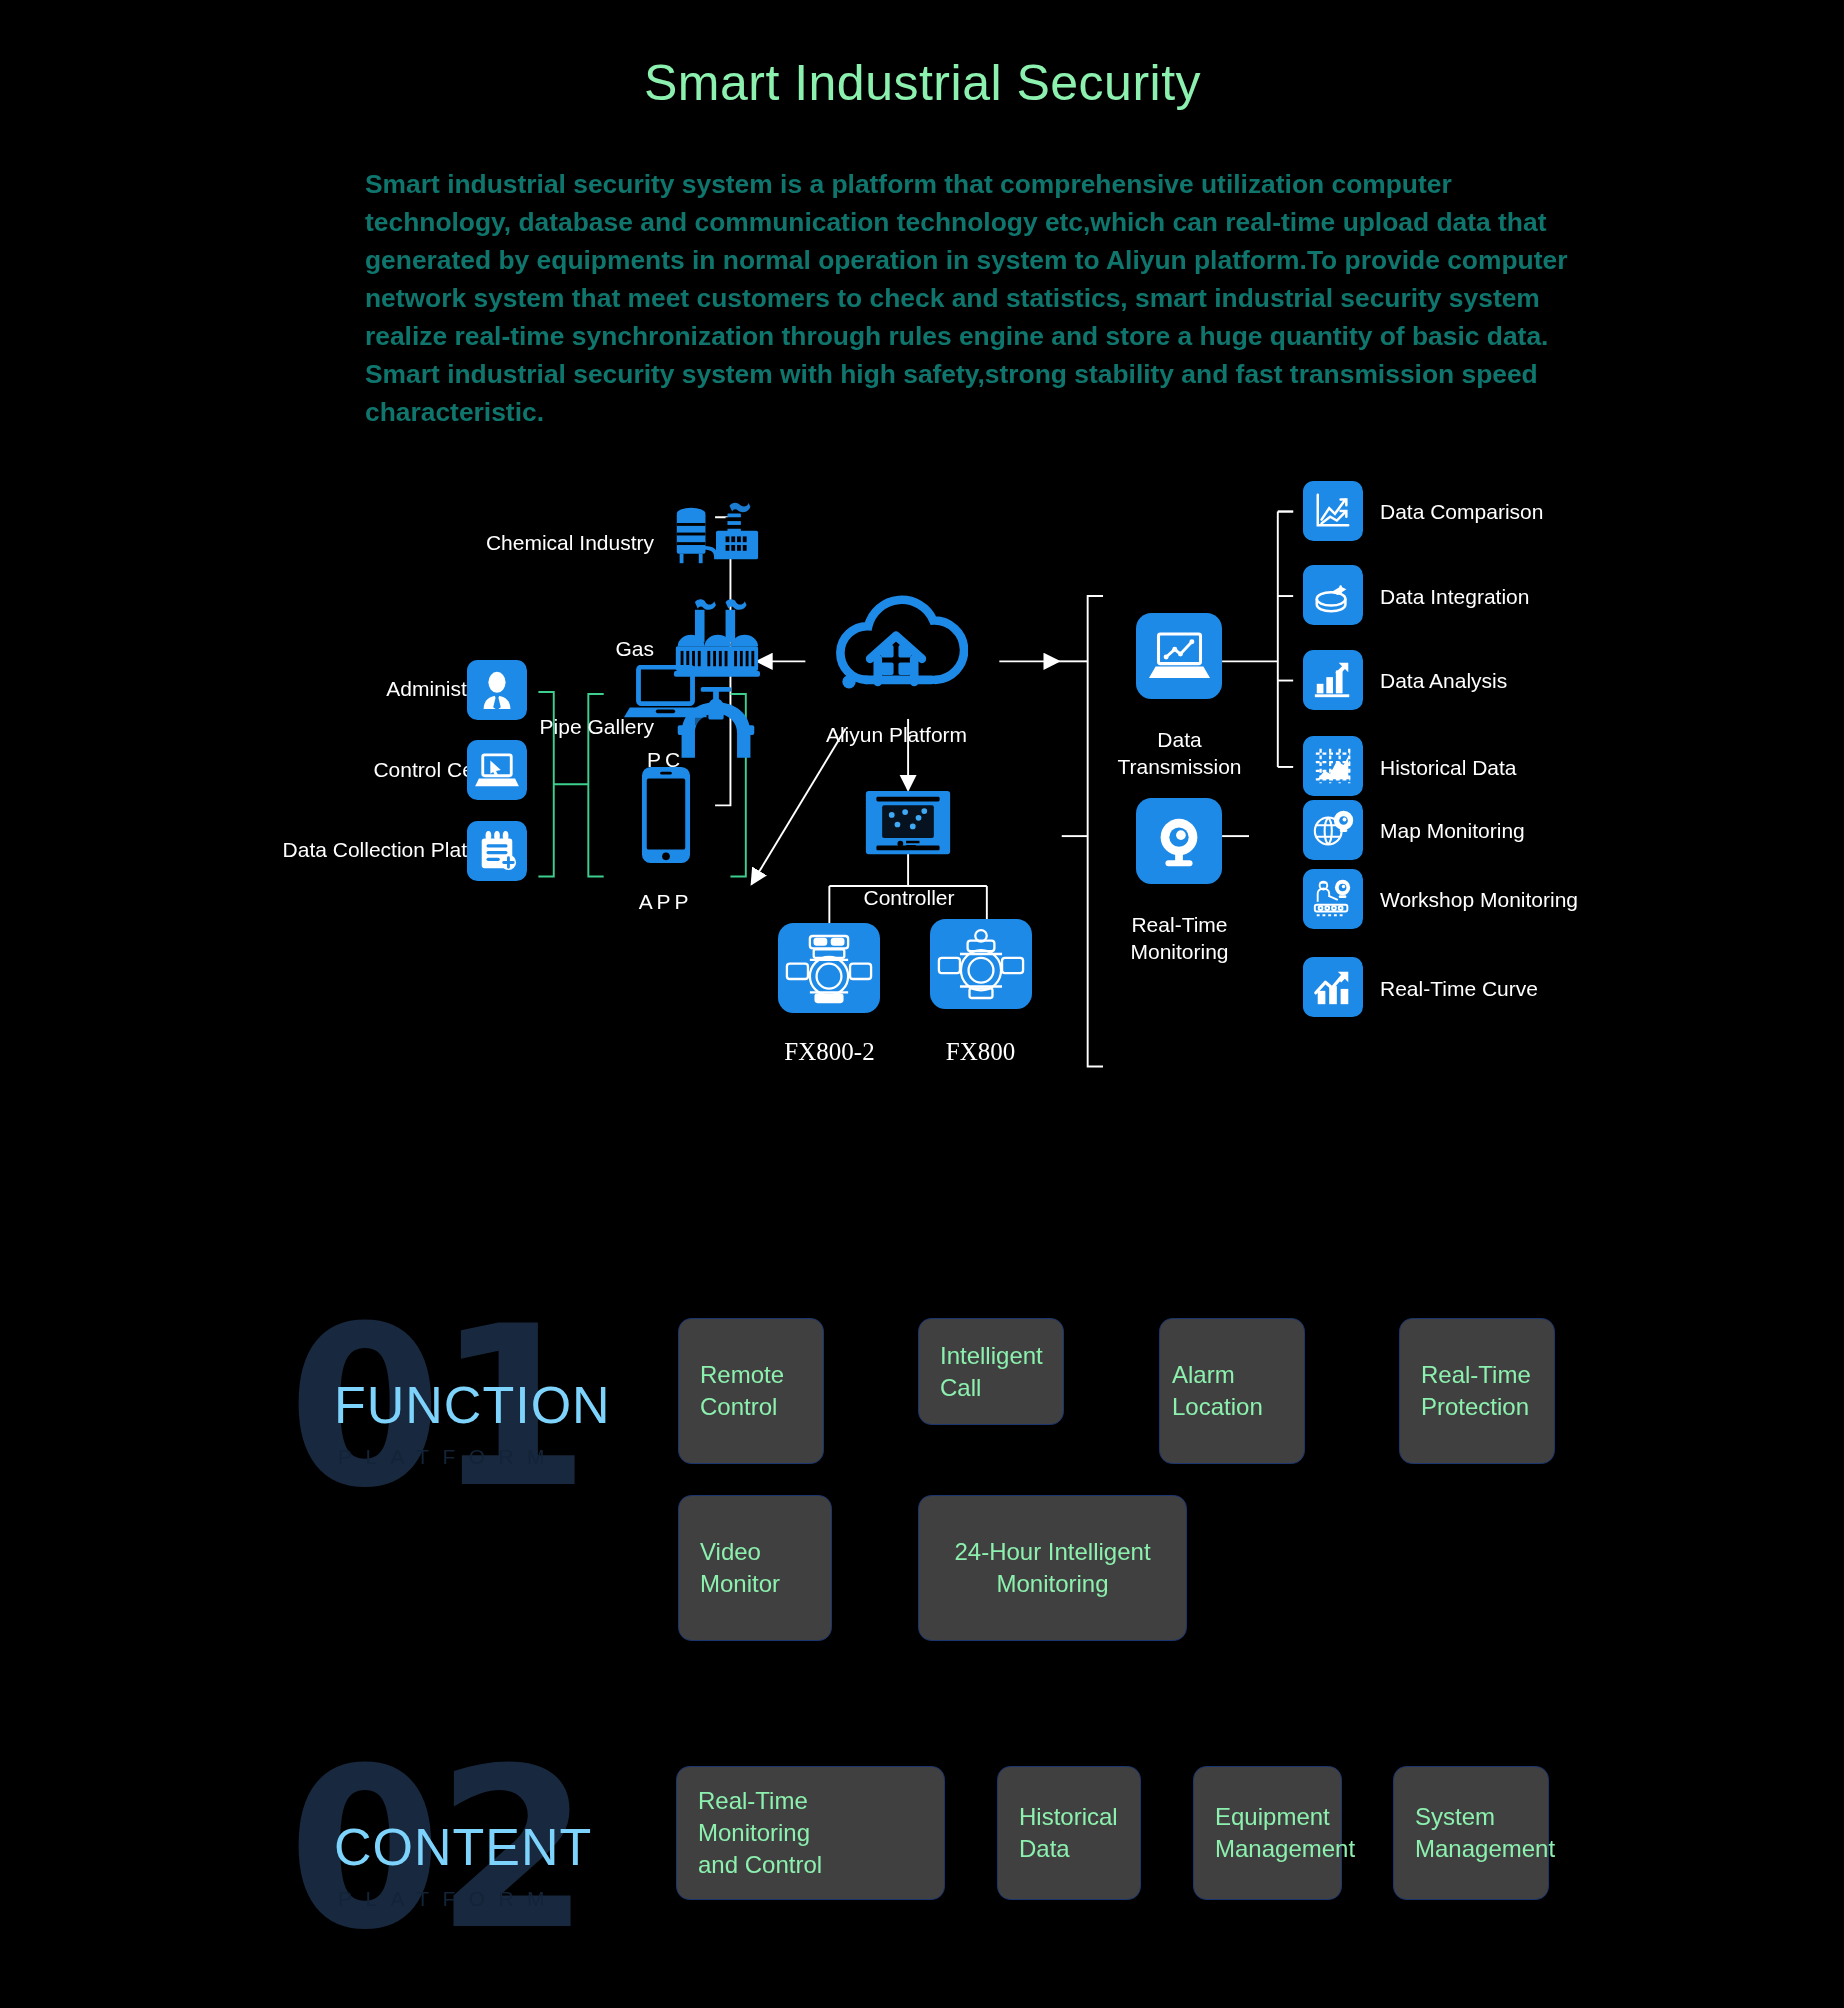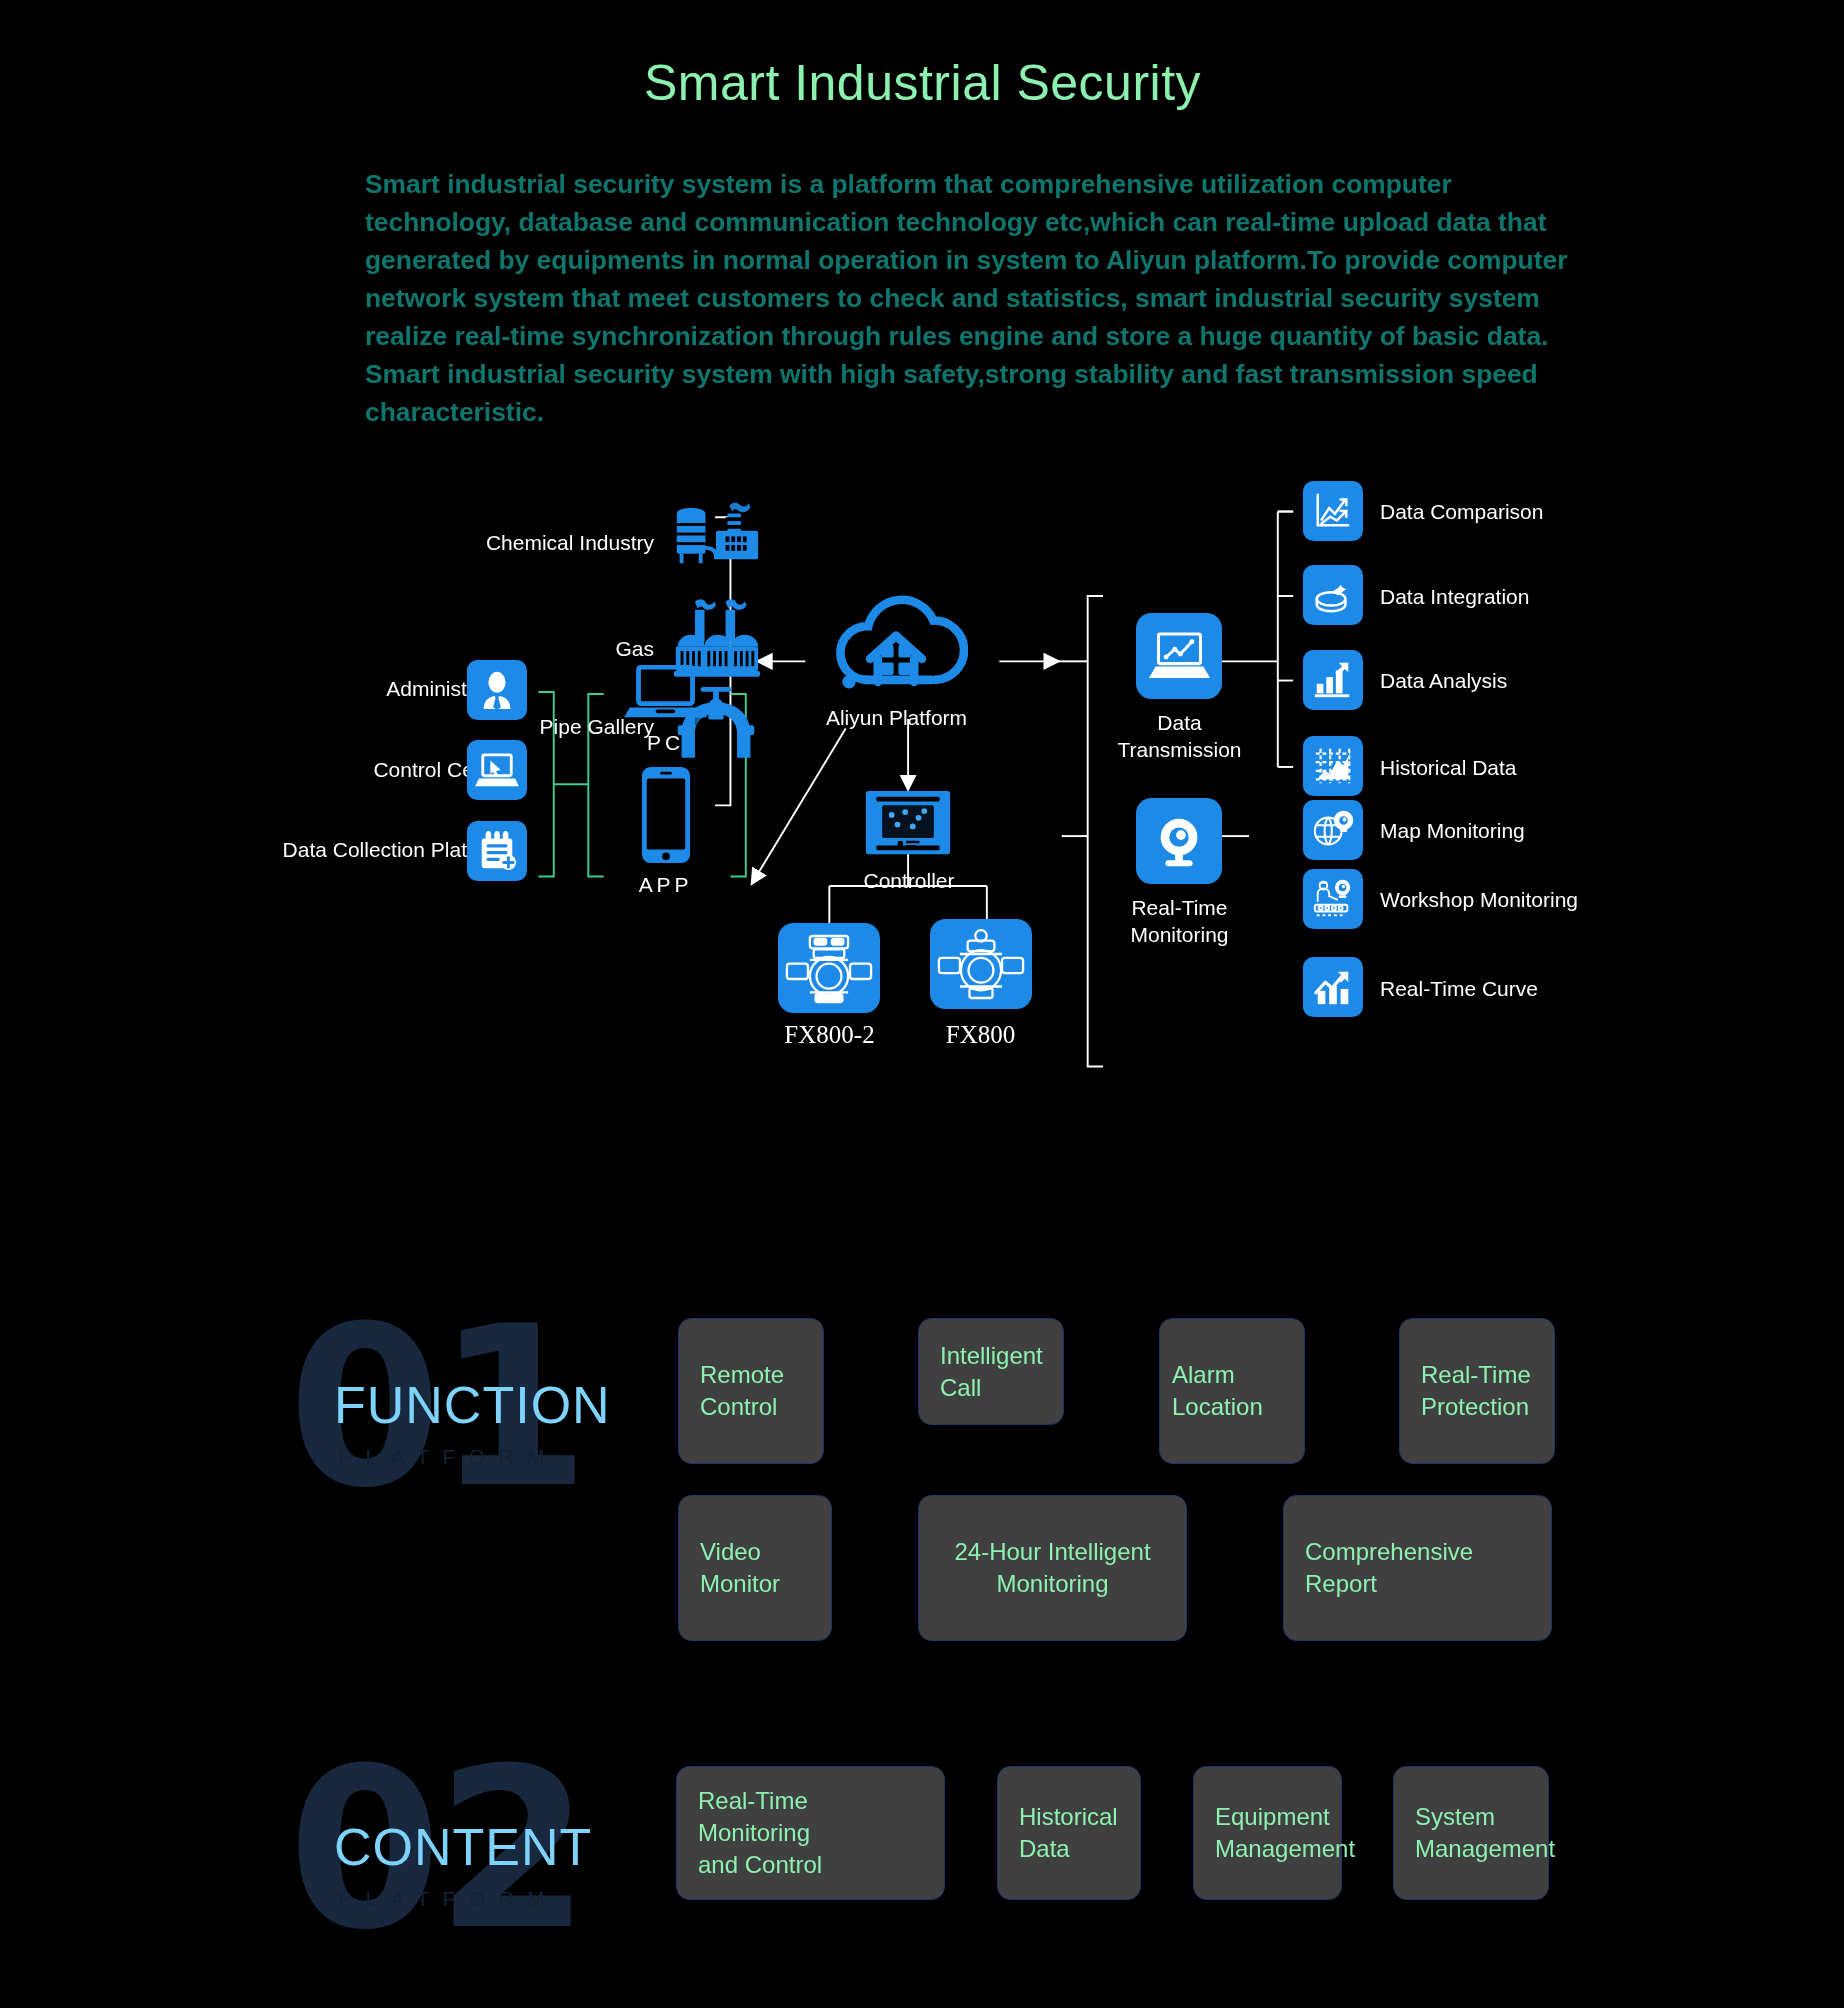--- a/index.html
+++ b/index.html
@@ -28,21 +28,21 @@
   }
 
   
   .diagram { position: absolute; top: 452px; left: 0; width: 1845px; height: 749px; }
   .diagram svg.wires { position: absolute; inset: 0; width: 1845px; height: 749px; }
   .lbl {
     position: absolute; color: #ffffff; font-size: 21px; line-height: 27px;
     white-space: pre-line;
   }
   .lbl.right { text-align: right; }
-  .lbl.center { text-align: center; }
+  .lbl.center { text-align: center; margin-top: 17px; }
 
   .icon-tile {
     position: absolute;
     background: #1e8ae8;
     border-radius: 10.6px;
     display: flex; align-items: center; justify-content: center;
   }
   .icon-tile.lg { border-radius: 15.4px; }
   .plain-icon { position: absolute; }
 
@@ -492,22 +492,20 @@
 Call</div>
     <div class="card" style="left:1159px; top:31px; width:146px; height:146px;padding-left:12px;">Alarm
 Location</div>
     <div class="card" style="left:1399px; top:31px; width:156px; height:146px;">Real-Time
 Protection</div>
 
     <div class="card" style="left:678px; top:208px; width:154px; height:146px;">Video
 Monitor</div>
     <div class="card ctr" style="left:918px; top:208px; width:269px; height:146px;">24-Hour Intelligent
 Monitoring</div>
-    <div class="card" style="left:1283px; top:208px; width:269px; height:146px;">Comprehensive
-Report</div>
   </div>
 
   <div class="section" style="top:1729px; height:259px;">
     <div class="bignum" style="left:288px; top:9.6px;">02</div>
     <div class="sec-title" style="left:334px; top:88px;">CONTENT</div>
     <div class="sec-sub" style="left:338px; top:158px;">PLATFORM</div>
 
     <div class="card" style="left:676px; top:37px; width:269px; height:134px;">Real-Time Monitoring
 and Control</div>
     <div class="card" style="left:997px; top:37px; width:144px; height:134px;">Historical

